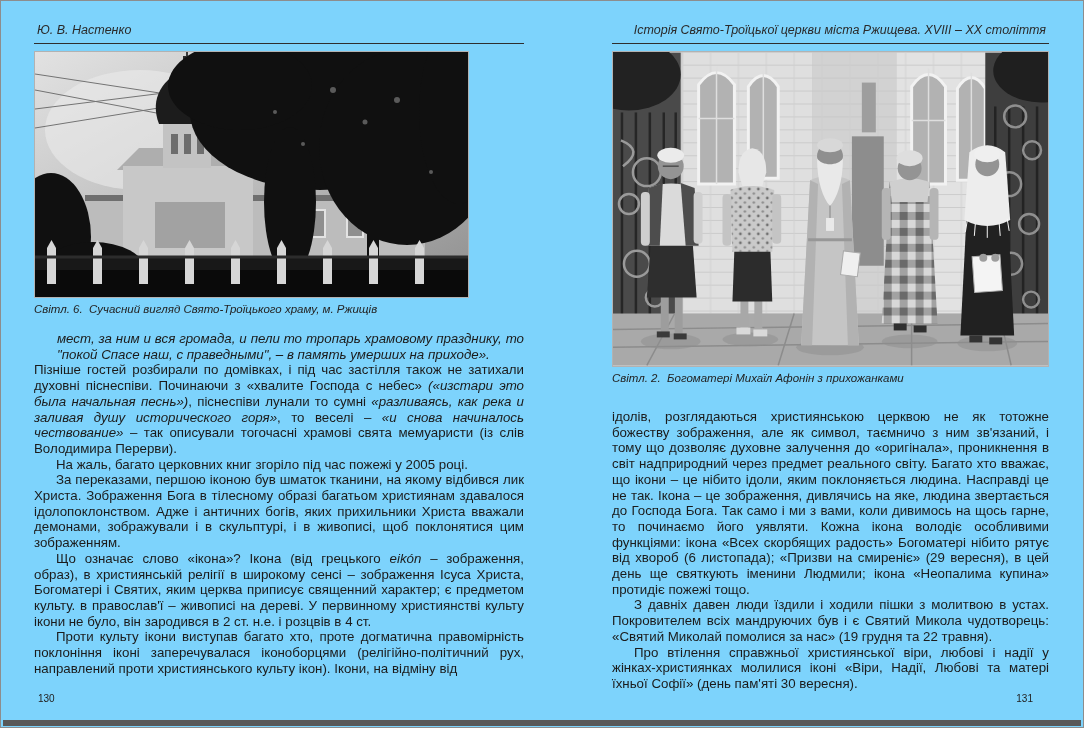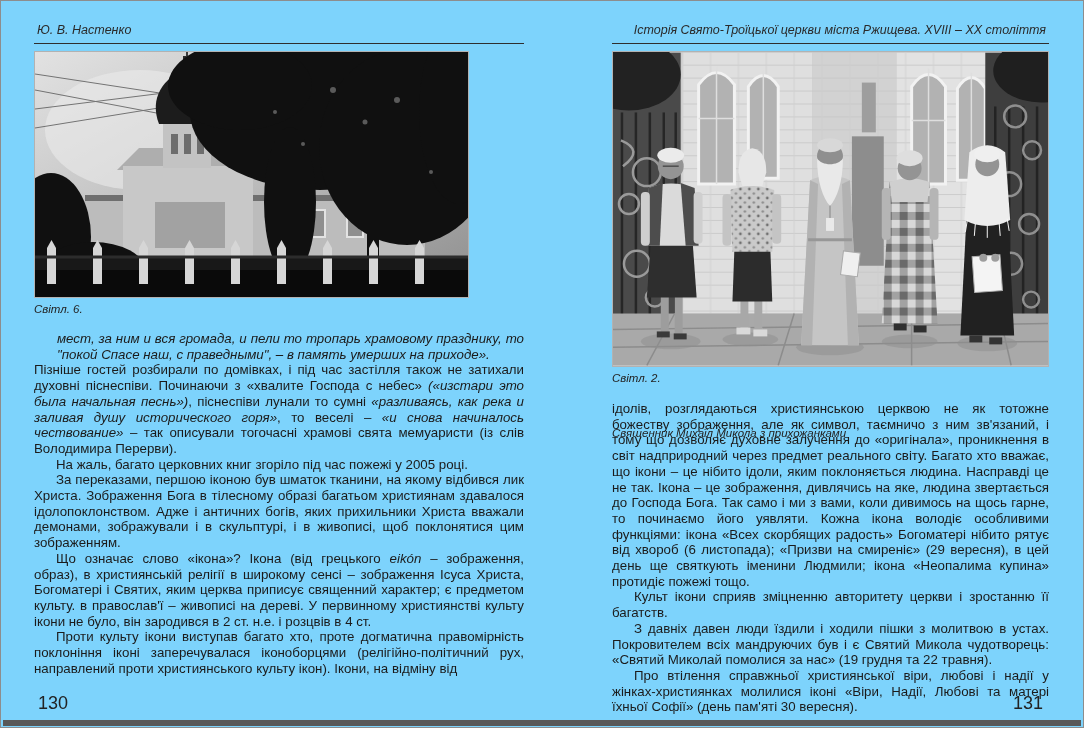--- a/index.html
+++ b/index.html
@@ -12,32 +12,32 @@
   .page{position:absolute;top:20px;}
   .page.left{left:33px;width:490px;}
   .page.right{left:611px;width:437px;}
   .running-head{
     font-style:italic;font-size:12.5px;line-height:15px;
     border-bottom:1.3px solid #2e2e2e;padding:2px 3px 5px 3px;color:#2a2a2a;
   }
   .page.right .running-head{text-align:right;}
   figure{margin:7px 0 0 0;}
   .photo{display:block;border:1px solid #b2b2b2;background:#c8c8c8;}
-  figcaption{margin-top:5px;font-style:italic;font-size:11.5px;color:#232323;display:flex;flex-direction:column;}
+  figcaption{margin-top:5px;font-style:italic;font-size:11.5px;color:#232323;display:flex;}
   .cap-label{display:inline-block;width:55px;flex:0 0 55px;}
   .body-text{position:absolute;left:0;right:0;font-size:13.3px;line-height:15.7px;text-align:justify;}
   .page.left .body-text{top:310px;}
-  .page.right .body-text{top:380px;}
+  .page.right .body-text{top:388px;}
   .body-text p{margin:0;}
   .body-text p.indent{text-indent:22px;}
   .body-text p.quote{margin-left:23px;font-style:italic;}
   .body-text span.it{font-style:italic;}
-  .page-number{position:absolute;top:672px;font-size:18px;color:#222;}
+  .page-number{position:absolute;top:672px;font-size:10px;color:#222;}
   .page.left .page-number{left:4px;}
-  .page.right .page-number{right:6px;text-align:center;}
+  .page.right .page-number{right:16px;text-align:center;}
 </style>
 </head>
 <body>
 
 <div class="sheet">
 
   <section class="page left">
     <div class="running-head">
       <span>Ю. В. Настенко</span>
     </div>
@@ -120,20 +120,21 @@
             <rect x="334" y="196" width="9" height="36"></rect>
               <polygon points="334,196 343,196 338.5,188"></polygon>
             <rect x="380" y="196" width="9" height="36"></rect>
               <polygon points="380,196 389,196 384.5,188"></polygon>
           </g>
           <line x1="0" y1="205" x2="433" y2="205" stroke="#2c2c2c" stroke-width="3"></line>
         </g>
       </svg>
       <figcaption>
         <span class="cap-label">Світл. 6.</span>
+        <span class="cap-text">Сучасний вигляд Свято-Троїцького храму, м. Ржищів</span>
       </figcaption>
     </figure>
 
     <div class="body-text" id="left-body">
         <p class="quote"><span class="it">мест, за ним и вся громада, и пели то тропарь храмовому празднику, то "покой Спасе наш, с праведными", – в память умерших на приходе».</span></p>
         <p><span>Пізніше гостей розбирали по домівках, і під час застілля також не затихали духовні піснеспіви. Починаючи з «хвалите Господа с небес» </span><span class="it">(«изстари это была начальная песнь»)</span><span>, піснеспіви лунали то сумні </span><span class="it">«разливаясь, как река и заливая душу исторического горя»</span><span>, то веселі – </span><span class="it">«и снова начиналось чествование»</span><span> – так описували тогочасні храмові свята мемуаристи (із слів Володимира Перерви).</span></p>
         <p class="indent"><span>На жаль, багато церковних книг згоріло під час пожежі у 2005 році.</span></p>
         <p class="indent"><span>За переказами, першою іконою був шматок тканини, на якому відбився лик Христа. Зображення Бога в тілесному образі багатьом християнам здавалося ідолопоклонством. Адже і античних богів, яких прихильники Христа вважали демонами, зображували і в скульптурі, і в живописі, щоб поклонятися цим зображенням.</span></p>
         <p class="indent"><span>Що означає слово «ікона»? Ікона (від грецького </span><span class="it">eikón</span><span> – зображення, образ), в християнській релігії в широкому сенсі – зображення Ісуса Христа, Богоматері і Святих, яким церква приписує священний характер; є предметом культу. в православ'ї – живописі на дереві. У первинному християнстві культу ікони не було, він зародився в 2 ст. н.е. і розцвів в 4 ст.</span></p>
         <p class="indent"><span>Проти культу ікони виступав багато хто, проте догматична правомірність поклоніння іконі заперечувалася іконоборцями (релігійно-політичний рух, направлений проти християнського культу ікон). Ікони, на відміну від</span></p>
@@ -310,27 +311,26 @@
           <circle cx="372" cy="206" r="4" fill="#9d9d9d"></circle>
           <circle cx="384" cy="206" r="4" fill="#9d9d9d"></circle>
           <rect x="358" y="284" width="13" height="7" fill="#333333"></rect>
           <rect x="378" y="286" width="13" height="7" fill="#333333"></rect>
           <circle cx="376" cy="112" r="12" fill="#949494"></circle>
           <ellipse cx="376" cy="102" rx="13" ry="8" fill="#efefef"></ellipse>
         </g>
       </svg>
       <figcaption>
         <span class="cap-label">Світл. 2.</span>
-        <span class="cap-text">Священник Михаїл Микола з прихожанками</span>
+        <span class="cap-text">Богоматері Михаїл Афонін з прихожанками</span>
       </figcaption>
     </figure>
 
     <div class="body-text" id="right-body">
         <p><span>ідолів, розглядаються християнською церквою не як тотожне божеству зображення, але як символ, таємничо з ним зв'язаний, і тому що дозволяє духовне залучення до «оригінала», проникнення в світ надприродний через предмет реального світу. Багато хто вважає, що ікони – це нібито ідоли, яким поклоняється людина. Насправді це не так. Ікона – це зображення, дивлячись на яке, людина звертається до Господа Бога. Так само і ми з вами, коли дивимось на щось гарне, то починаємо його уявляти. Кожна ікона володіє особливими функціями: ікона «Всех скорбящих радость» Богоматері нібито рятує від хвороб (6 листопада); «Призви на смиреніє» (29 вересня), в цей день ще святкують іменини Людмили; ікона «Неопалима купина» протидіє пожежі тощо.</span></p>
-        <p class="indent"><span>Культ ікони сприяв зміцненню авторитету церкви і зростанню її багатств.</span></p>
         <p class="indent"><span>З давніх давен люди їздили і ходили пішки з молитвою в устах. Покровителем всіх мандруючих був і є Святий Микола чудотворець: «Святий Миколай помолися за нас» (19 грудня та 22 травня).</span></p>
         <p class="indent"><span>Про втілення справжньої християнської віри, любові і надії у жінках-християнках молилися іконі «Віри, Надії, Любові та матері їхньої Софії» (день пам'яті 30 вересня).</span></p>
       </div>
     <div class="page-number">131</div>
   </section>
 
   <div class="bottom-bar"></div>
 </div>
 
 </body></html>

